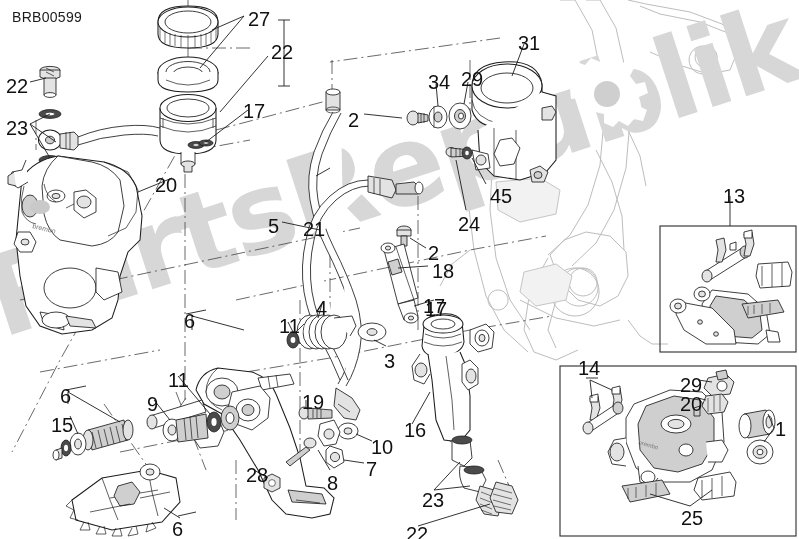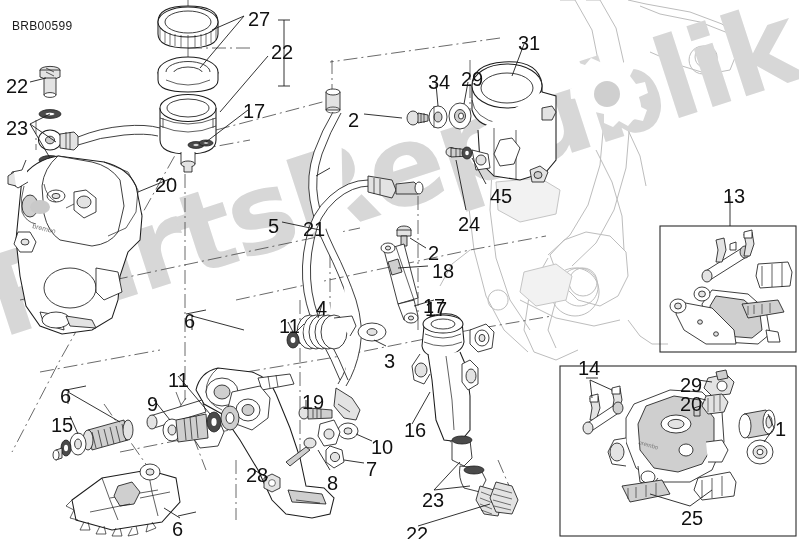--- a/index.html
+++ b/index.html
@@ -3,21 +3,21 @@
 <meta charset="utf-8">
 <style>
   html,body{margin:0;padding:0;background:#fff;}
   body{font-family:"Liberation Sans",sans-serif;}
   #stage{position:relative;width:799px;height:539px;background:#ffffff;overflow:hidden;}
   #stage svg.layer{position:absolute;left:0;top:0;width:799px;height:539px;}
   .wm{position:absolute;pointer-events:none;}
   #wm-text{left:-10px;top:236px;width:820px;transform:rotate(-18deg);transform-origin:left center;
            font-family:"DejaVu Sans",sans-serif;font-weight:bold;font-size:112px;color:#d7d7d7;
            letter-spacing:-3px;white-space:nowrap;}
-  #doc-title{position:absolute;left:12px;top:19px;font-size:12px;color:#1b1b1b;
+  #doc-title{position:absolute;left:12px;top:9px;font-size:14px;color:#1b1b1b;
              font-family:"Liberation Sans",sans-serif;letter-spacing:.3px;}
   .lbl{position:absolute;font-size:20px;color:#111;font-family:"Liberation Sans",sans-serif;
        line-height:1;white-space:nowrap;}
   .panel{fill:none;stroke:#2b2b2b;stroke-width:1.1;}
   .ld{stroke:#1d1d1d;stroke-width:.9;fill:none;}
   .ol{stroke:#1d1d1d;stroke-width:1.05;fill:#ffffff;}
   .ol2{stroke:#1d1d1d;stroke-width:.85;fill:#ffffff;}
   .shade{fill:#e3e3e3;stroke:#1d1d1d;stroke-width:.85;}
   .shade2{fill:#cfcfcf;stroke:#1d1d1d;stroke-width:.85;}
   .dark{fill:#4a4a4a;stroke:#1d1d1d;stroke-width:.8;}

